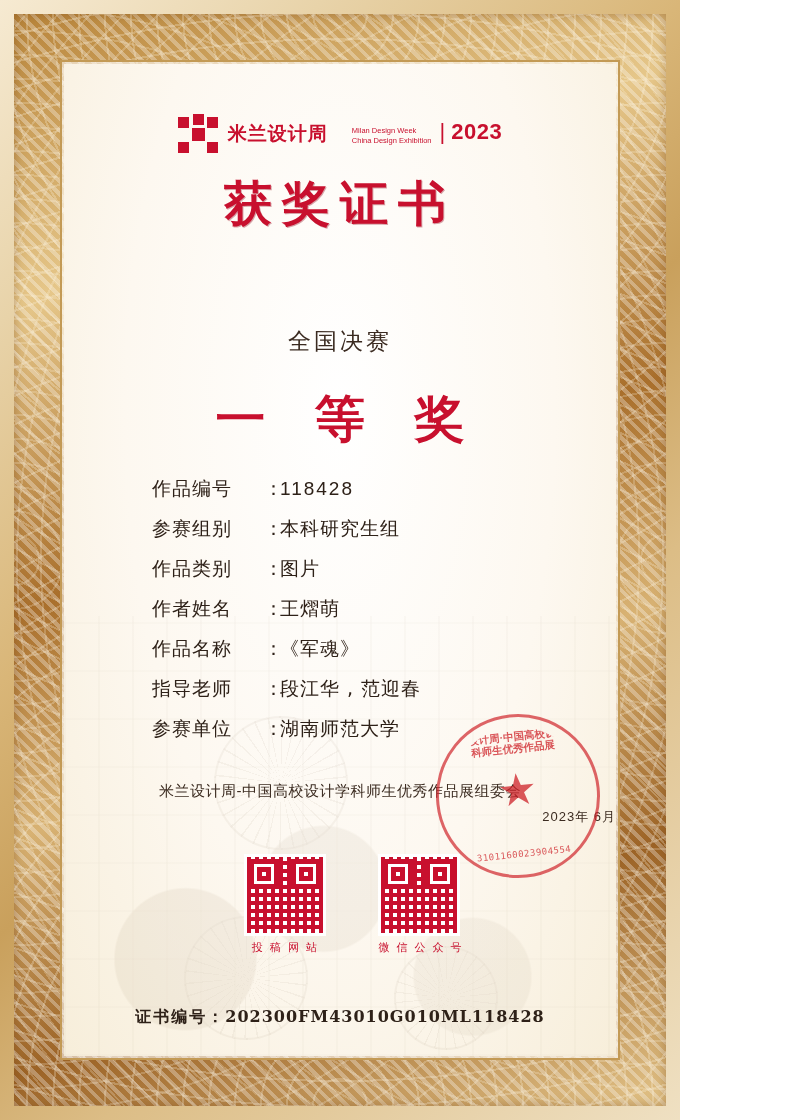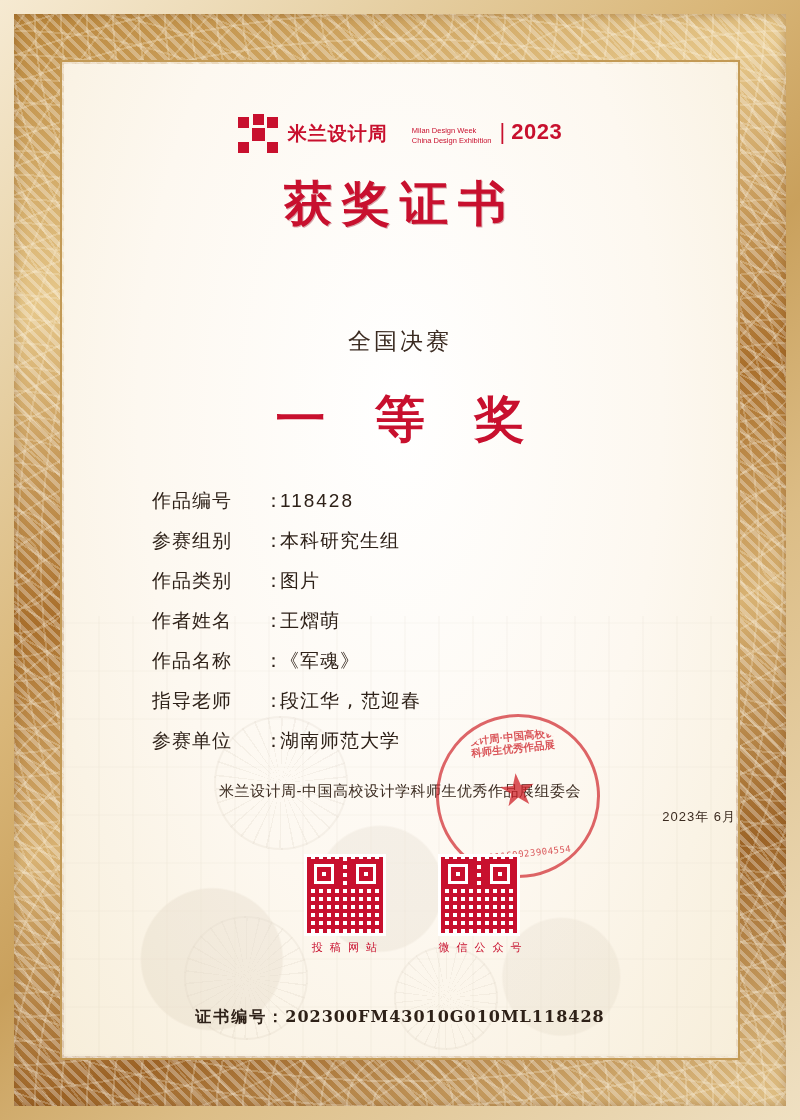--- a/index.html
+++ b/index.html
@@ -8,21 +8,21 @@
     background: #ffffff;
   }
   body {
     width: 800px;
     height: 1120px;
     font-family: "Liberation Sans", sans-serif;
     overflow: hidden;
   }
   .cert {
     position: relative;
-    width: 800px;
+    width: 680px;
     height: 1120px;
     background: #fdf7ec;
     box-sizing: border-box;
   }
   
   .border-outer {
     position: absolute;
     inset: 0;
     background:
       linear-gradient(135deg, #f6ead2 0%, #e8d3a9 18%, #d9b678 38%, #c9a05c 52%, #dcbd86 68%, #efe0c2 100%);
@@ -202,21 +202,21 @@
     font-family: "DejaVu Serif", serif;
     font-size: 50px;
     font-weight: bold;
     color: #c8102e;
     letter-spacing: 16px;
     text-indent: 16px;
   }
   
   .details {
     position: absolute;
-    top: 424px;
+    top: 412px;
     left: 88px;
     right: 60px;
   }
   .row {
     display: flex;
     align-items: baseline;
     margin-bottom: 14px;
     font-size: 19px;
     color: #2e2118;
     font-family: "DejaVu Sans", sans-serif;

